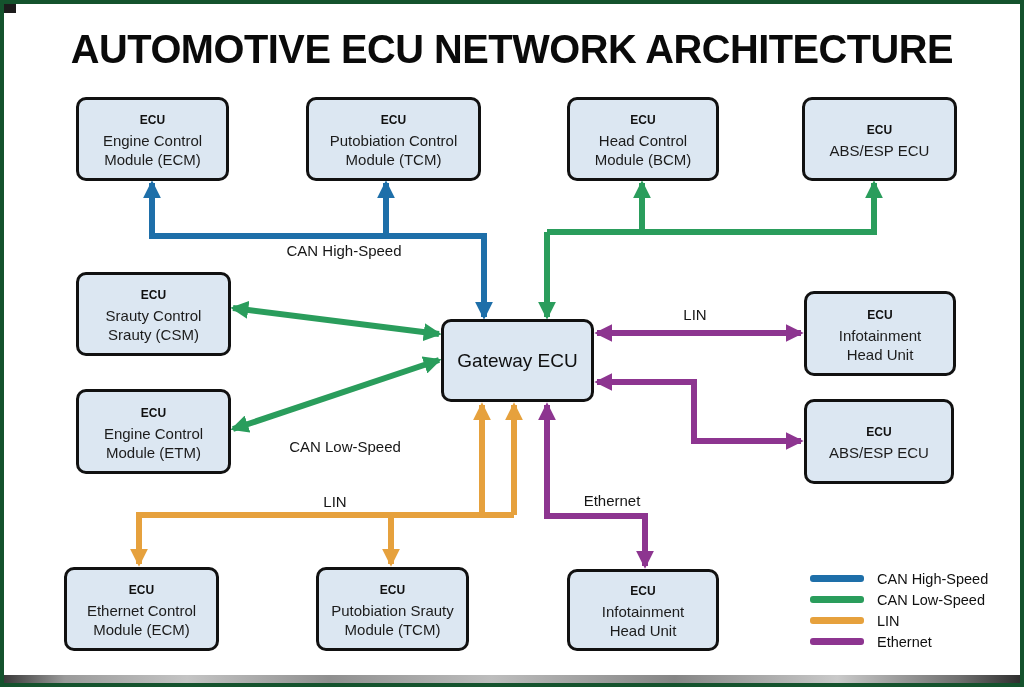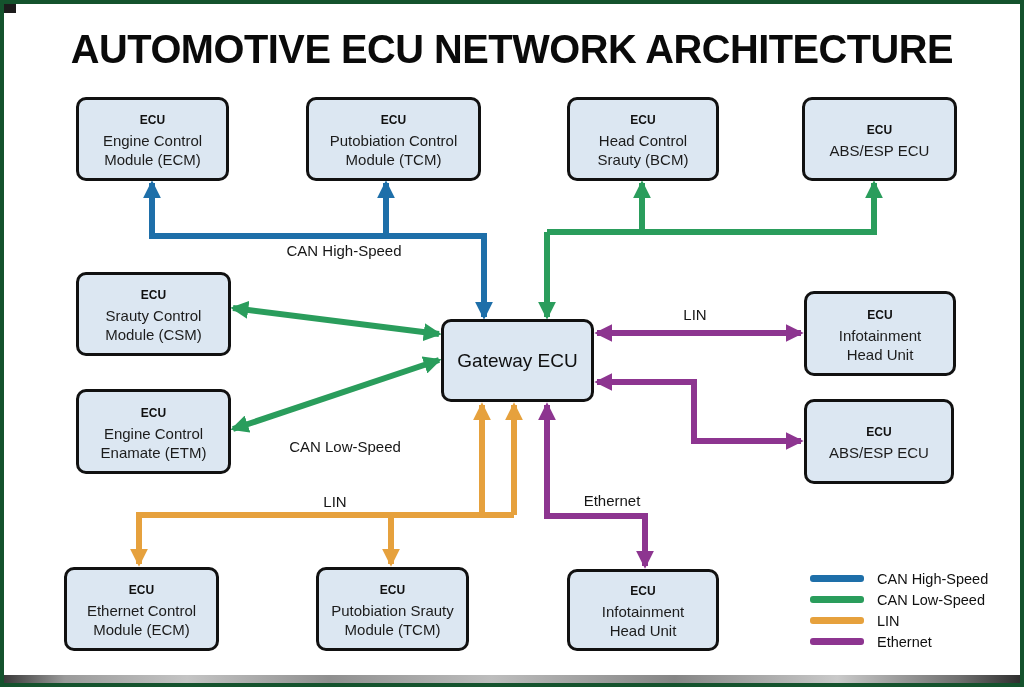--- a/index.html
+++ b/index.html
@@ -83,35 +83,35 @@
         <div class="node-sub">Module (ECM)</div>
       </div>
       <div class="node" style="left: 302px; top: 93px; width: 175px; height: 84px;">
         <div class="node-title">ECU</div>
         <div class="node-sub">Putobiation Control</div>
         <div class="node-sub">Module (TCM)</div>
       </div>
       <div class="node" style="left: 563px; top: 93px; width: 152px; height: 84px;">
         <div class="node-title">ECU</div>
         <div class="node-sub">Head Control</div>
-        <div class="node-sub">Srauty (BCM)</div>
+        <div class="node-sub">Module (BCM)</div>
       </div>
       <div class="node" style="left: 798px; top: 93px; width: 155px; height: 84px;">
         <div class="node-title">ECU</div>
         <div class="node-sub">ABS/ESP ECU</div>
       </div>
       <div class="node" style="left: 72px; top: 268px; width: 155px; height: 84px;">
         <div class="node-title">ECU</div>
         <div class="node-sub">Srauty Control</div>
-        <div class="node-sub">Module (CSM)</div>
+        <div class="node-sub">Srauty (CSM)</div>
       </div>
       <div class="node" style="left: 72px; top: 385px; width: 155px; height: 85px;">
         <div class="node-title">ECU</div>
         <div class="node-sub">Engine Control</div>
-        <div class="node-sub">Enamate (ETM)</div>
+        <div class="node-sub">Module (ETM)</div>
       </div>
       <div class="node" style="left: 437px; top: 315px; width: 153px; height: 83px; justify-content: center;">
         <div class="gateway-text">Gateway ECU</div>
       </div>
       <div class="node" style="left: 800px; top: 287px; width: 152px; height: 85px;">
         <div class="node-title">ECU</div>
         <div class="node-sub">Infotainment</div>
         <div class="node-sub">Head Unit</div>
       </div>
       <div class="node" style="left: 800px; top: 395px; width: 150px; height: 85px;">

